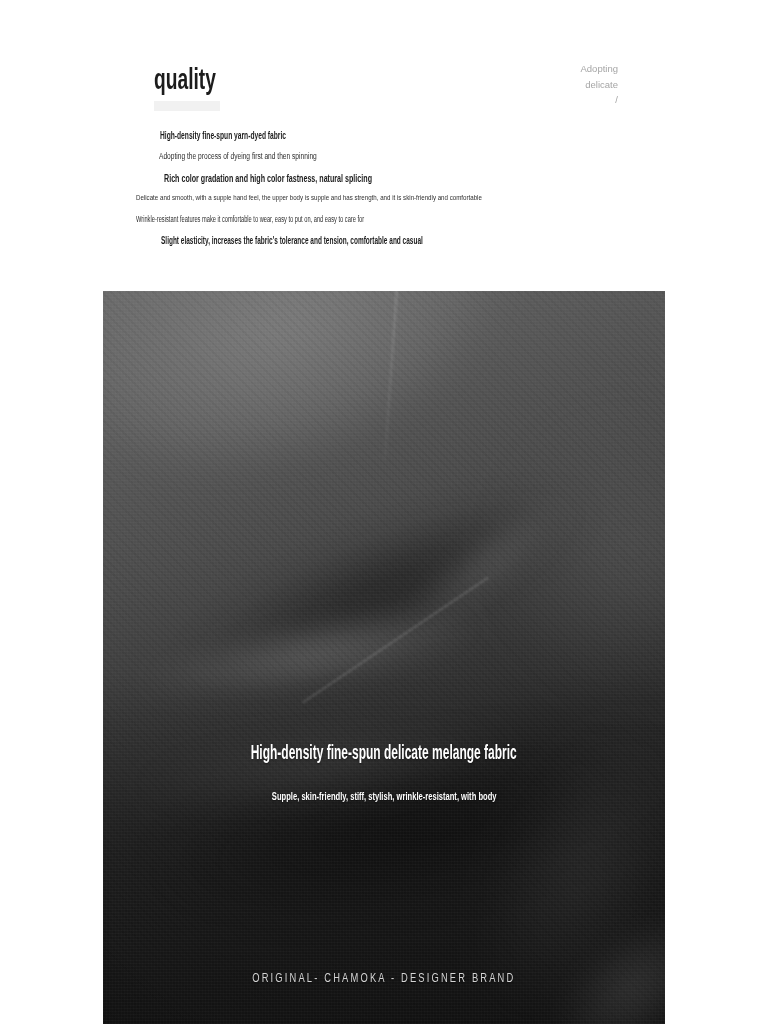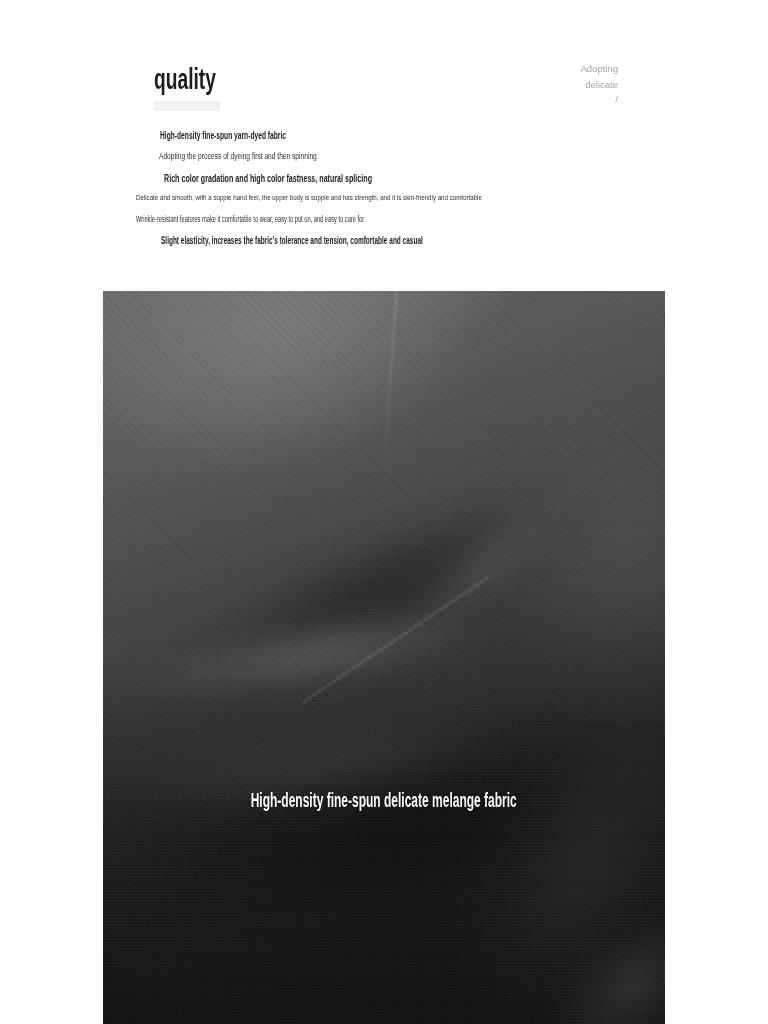--- a/index.html
+++ b/index.html
@@ -71,21 +71,21 @@
     background-image:
       repeating-linear-gradient(0deg,rgba(255,255,255,.028) 0 1px,transparent 1px 3px),
       repeating-linear-gradient(90deg,rgba(255,255,255,.02) 0 1px,transparent 1px 3px),
       repeating-linear-gradient(45deg,rgba(0,0,0,.05) 0 2px,transparent 2px 6px);}
   .vignette{inset:0;
     background:radial-gradient(120% 100% at 50% 42%,transparent 60%,rgba(0,0,0,.30) 100%);}
 
   
   .hero-text{position:absolute;left:0;width:100%;text-align:center;z-index:5;
     color:var(--color-hero_text,#fff);white-space:nowrap;}
-  .hero-title{top:450px;font-size:20px;font-weight:700;text-shadow:0 1px 3px rgba(0,0,0,.45);margin-top:48px;}
+  .hero-title{top:450px;font-size:20px;font-weight:700;text-shadow:0 1px 3px rgba(0,0,0,.45);}
   .hero-title .squeeze{transform:scaleX(.60);}
   .hero-subtitle{top:499px;font-size:11.5px;font-weight:700;text-shadow:0 1px 2px rgba(0,0,0,.45);}
   .hero-subtitle .squeeze{transform:scaleX(.66);}
   .brand-caption{top:679px;font-size:13px;font-weight:400;letter-spacing:3px;
     color:var(--color-brand_text,#d4d4d4);text-shadow:0 1px 2px rgba(0,0,0,.4);}
   .brand-caption .squeeze{transform:scaleX(.72);}
   .squeeze{display:inline-block;transform-origin:center top;}
 </style>
 </head>
 <body>
@@ -120,15 +120,21 @@
     <div class="layer l-corner"></div>
     <div class="layer seam-v"></div>
     <div class="layer seam-d"></div>
     <div class="layer l-bottomshade"></div>
     <div class="layer texture"></div>
     <div class="layer vignette"></div>
 
     <div class="hero-text hero-title">
       <span class="squeeze">High-density fine-spun delicate melange fabric</span>
     </div>
+    <div class="hero-text hero-subtitle">
+      <span class="squeeze">Supple, skin-friendly, stiff, stylish, wrinkle-resistant, with body</span>
+    </div>
+    <div class="hero-text brand-caption">
+      <span class="squeeze">ORIGINAL- CHAMOKA - DESIGNER BRAND</span>
+    </div>
   </figure>
 
 </div>
 
 </body></html>

